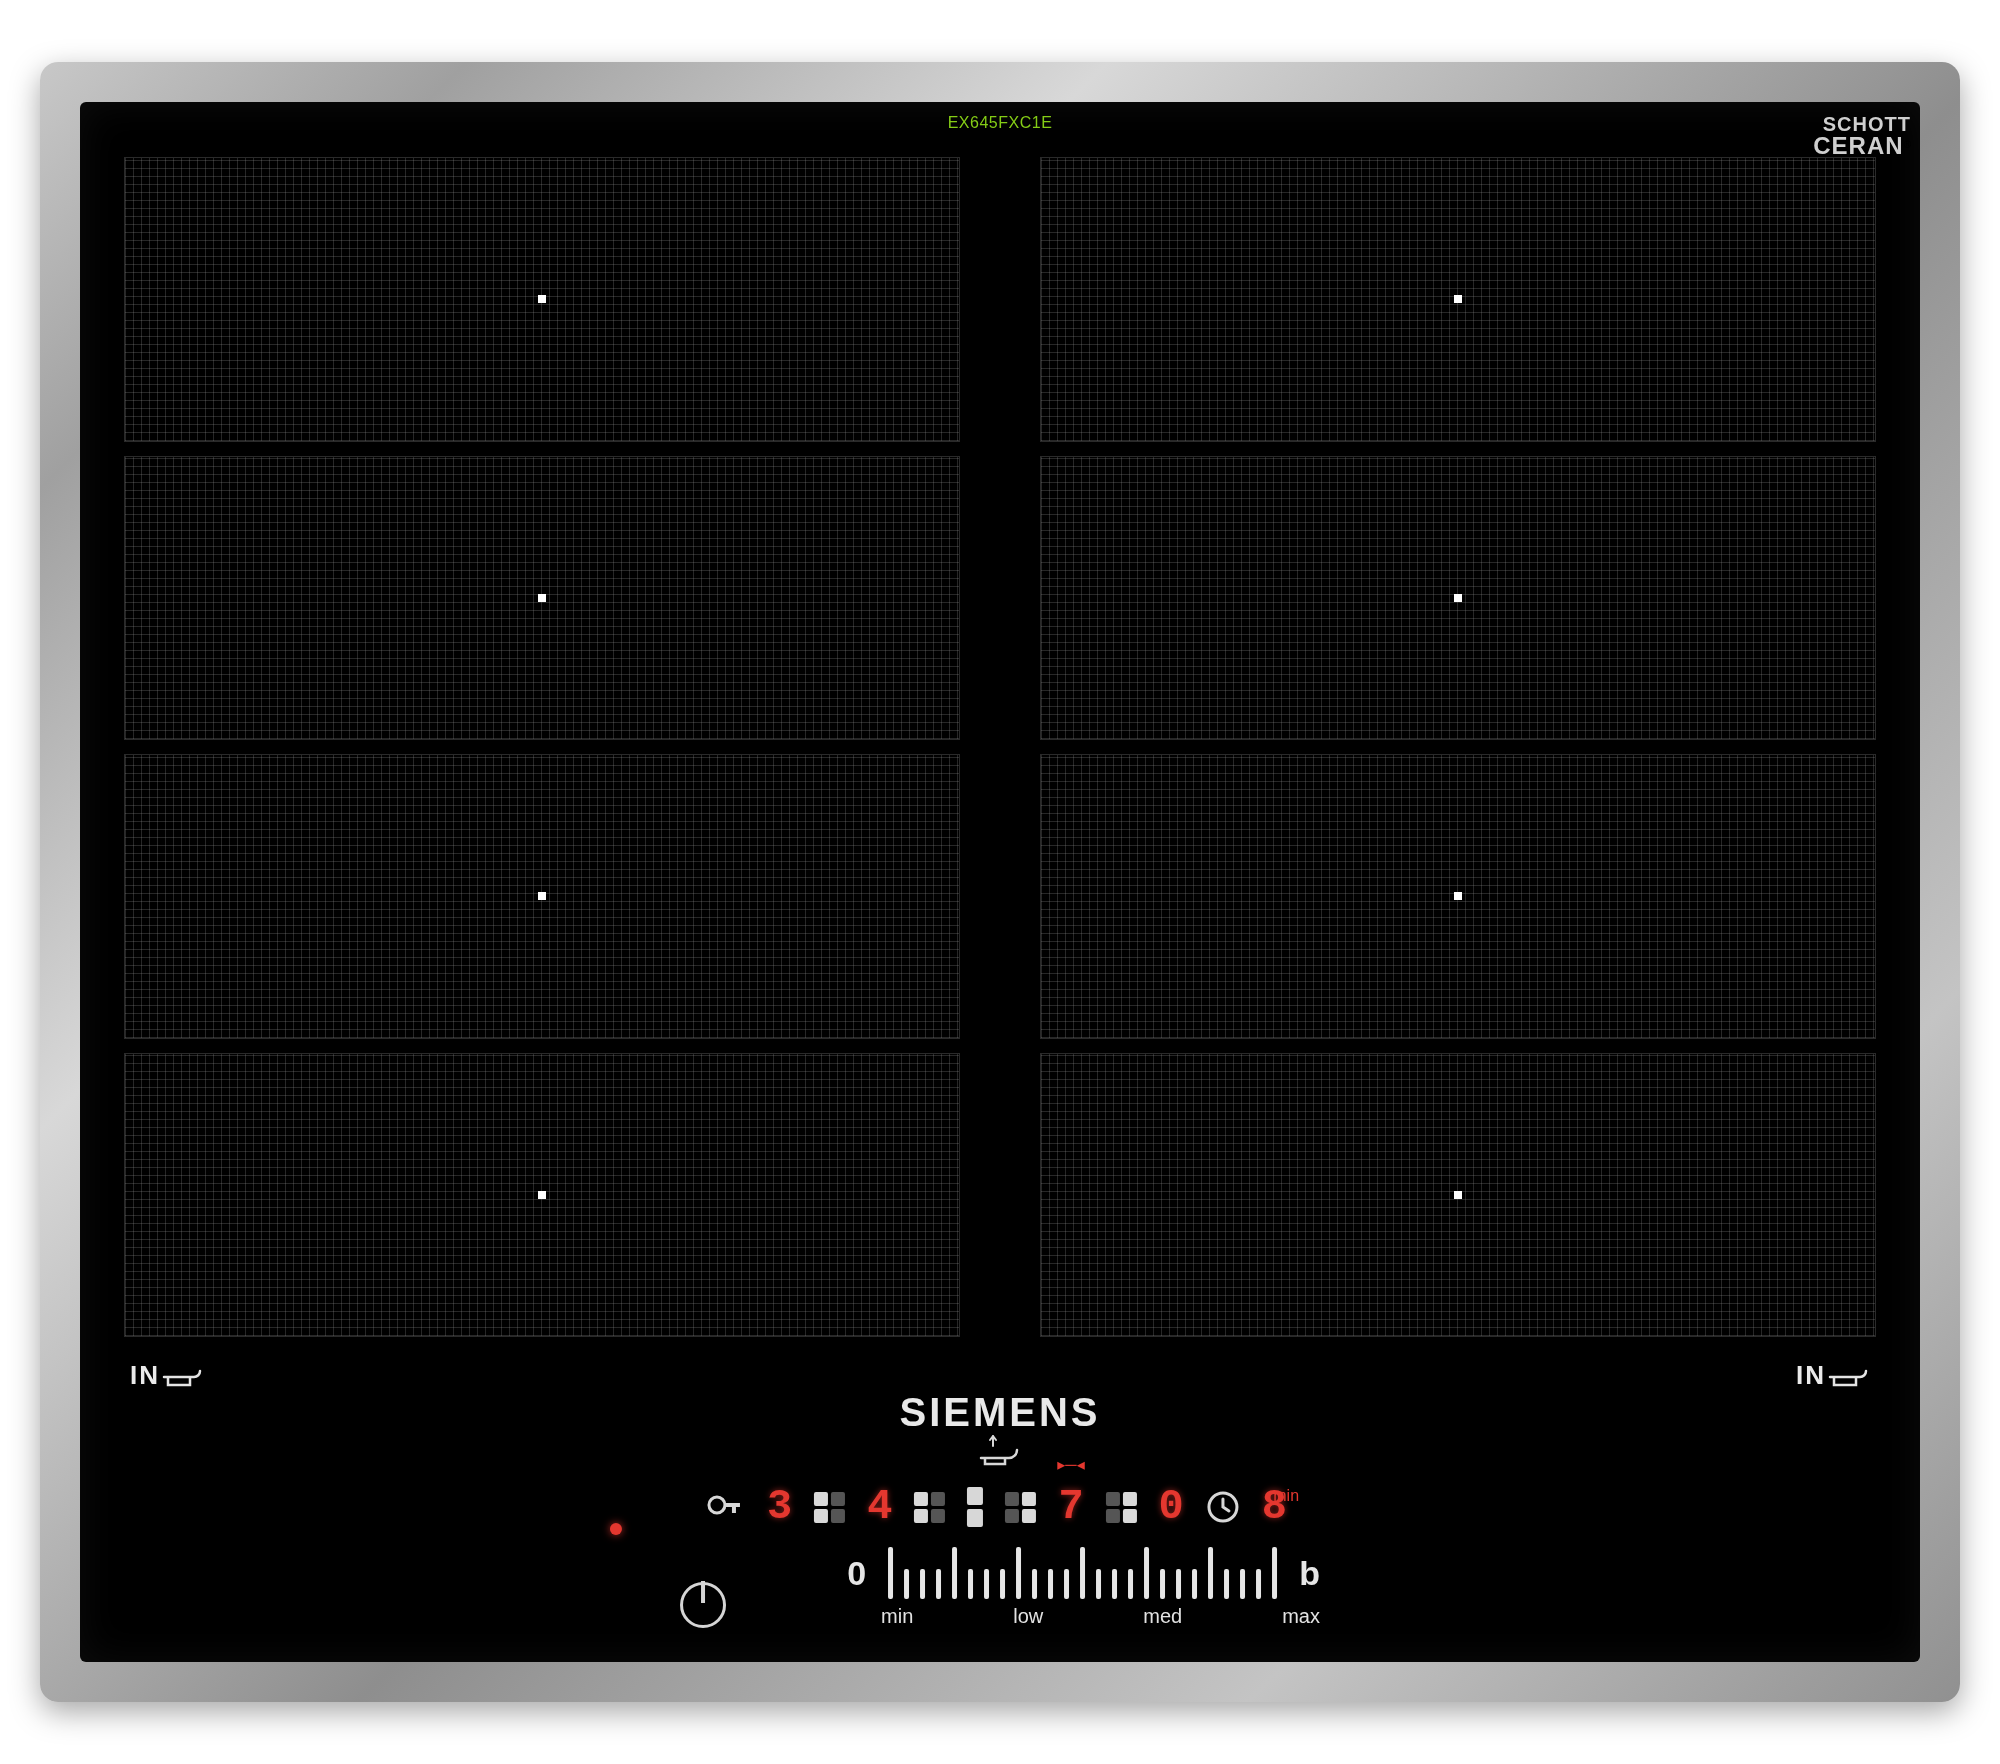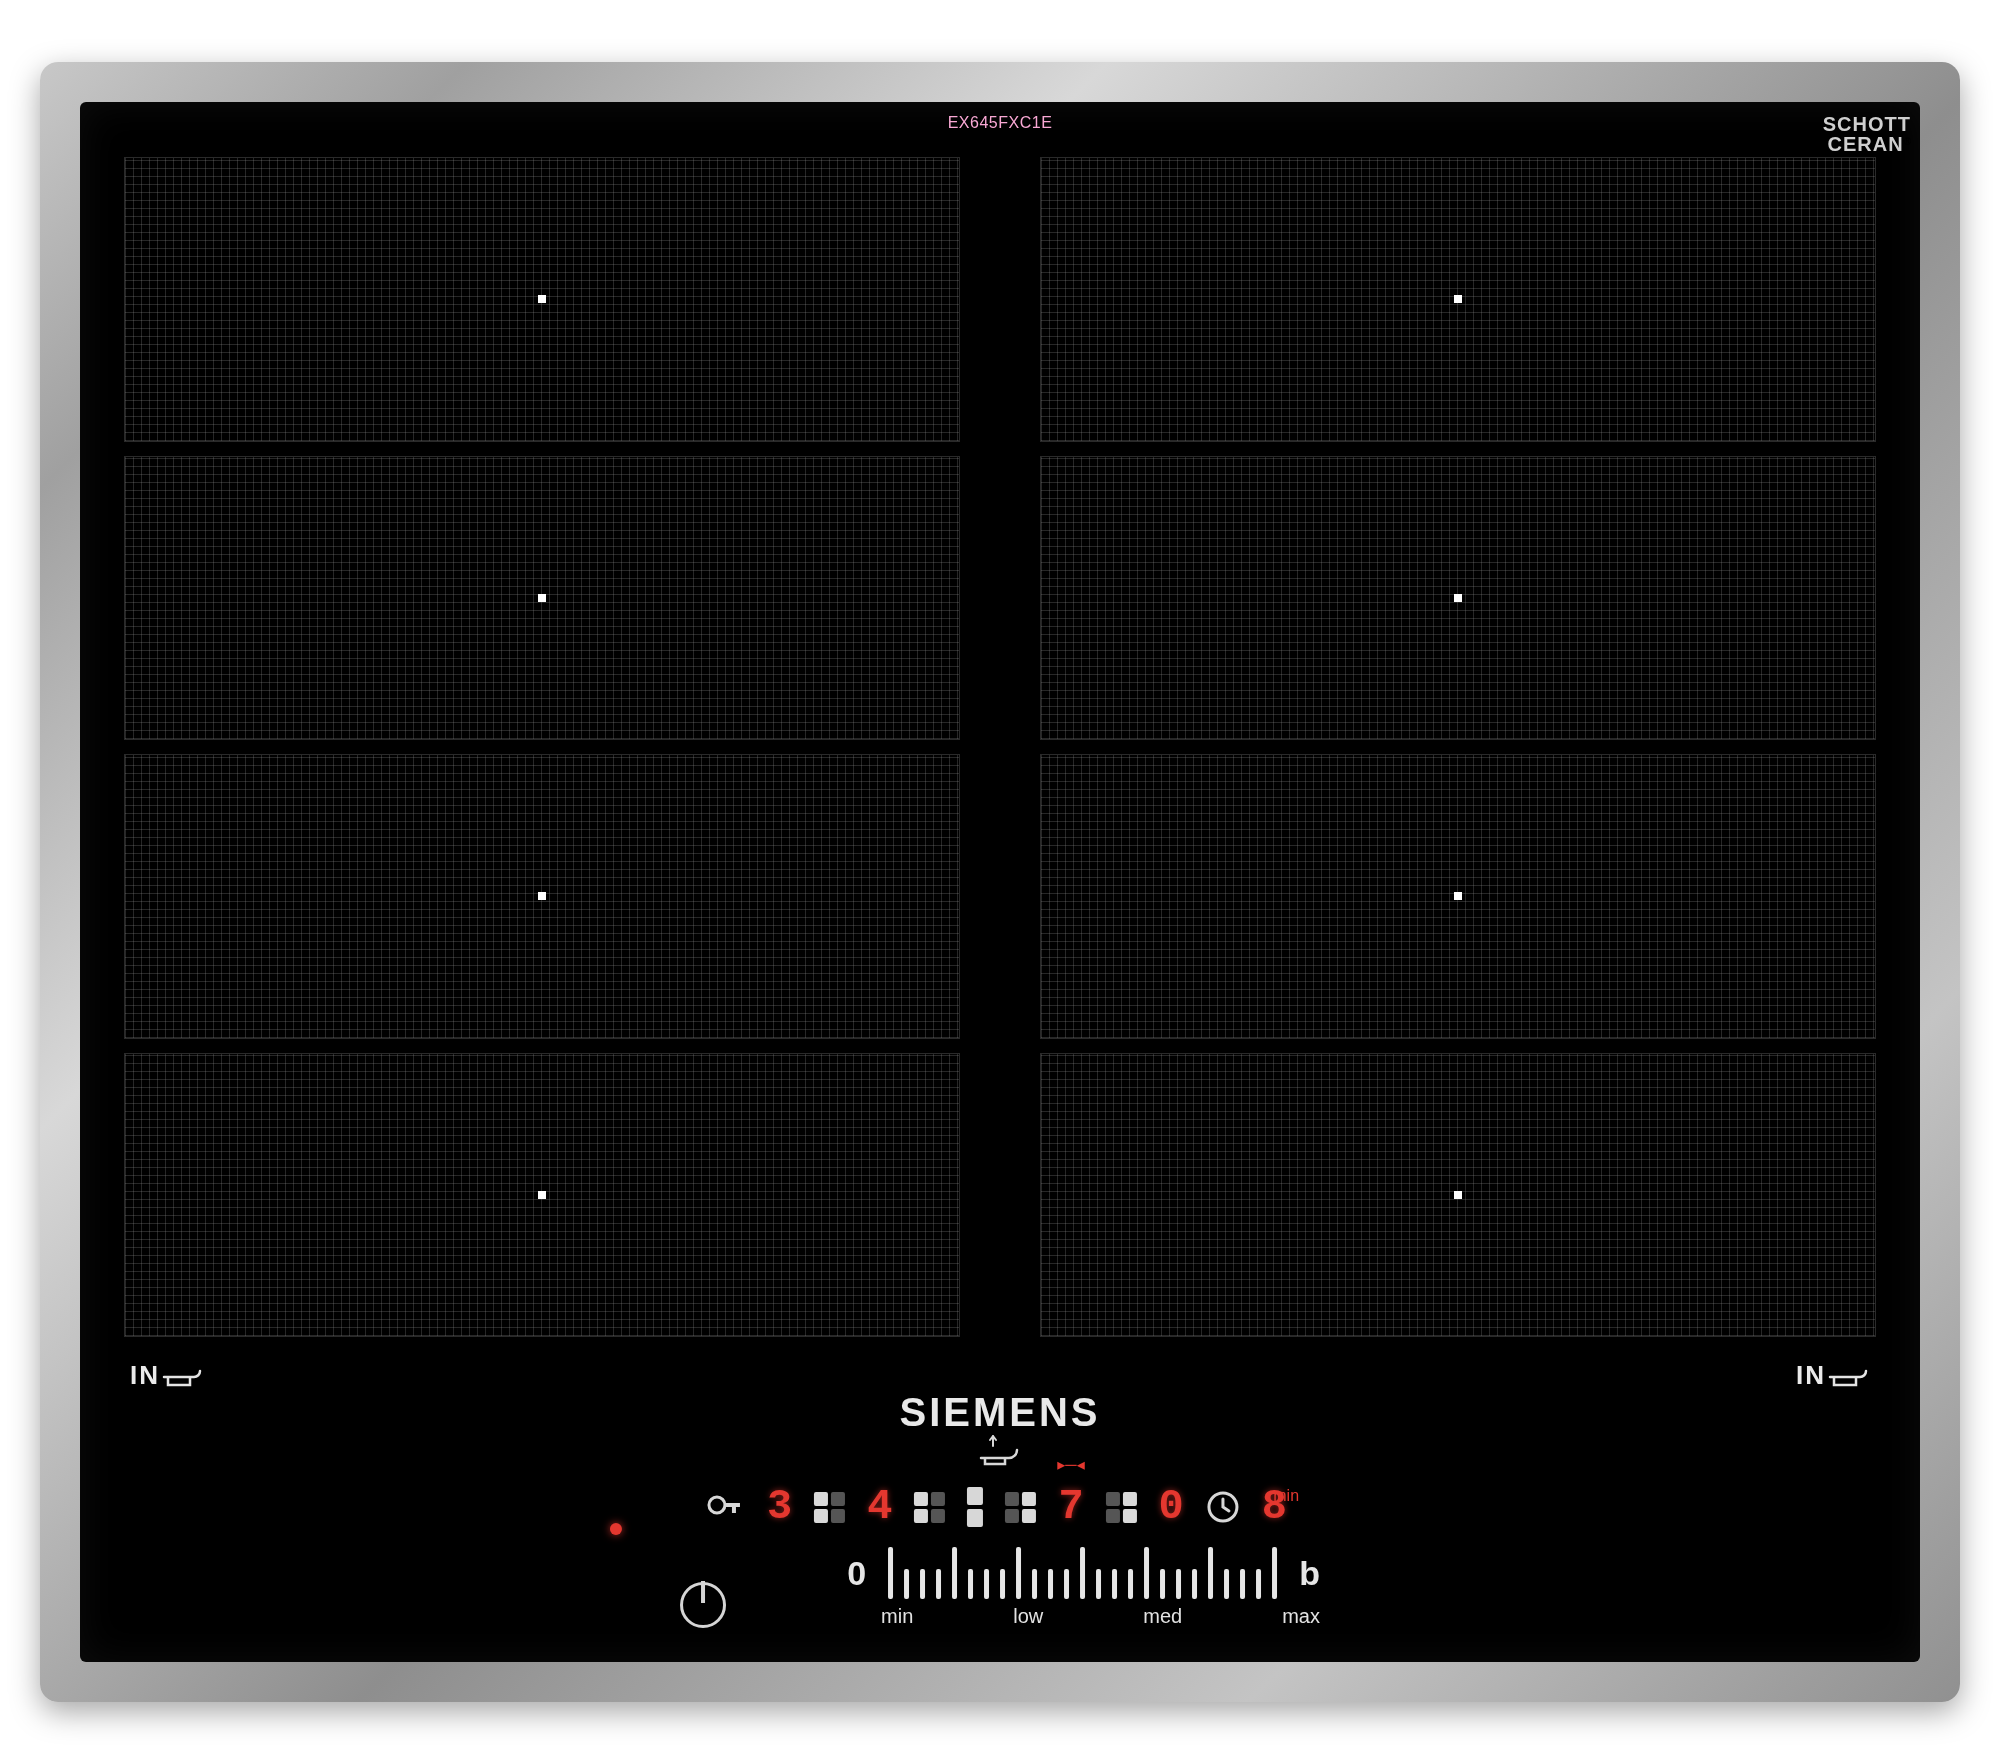--- a/index.html
+++ b/index.html
@@ -28,32 +28,32 @@
     border-radius: 6px;
     position: relative;
     overflow: hidden;
     box-shadow: inset 0 0 40px rgba(255,255,255,.05);
   }
   
   .model-label {
     position: absolute;
     top: 12px; left: 50%;
     transform: translateX(-50%);
-    color: #f9a8d4;
+    color: #84cc16;
     font-size: 16px;
     letter-spacing: .5px;
   }
   .schott {
     position: absolute;
     top: 12px; right: 9px;
     text-align: right;
     line-height: 1;
   }
   .schott .l1 { color: #cfcfcf; font-size: 20px; font-weight: bold; letter-spacing: 1px;}
-  .schott .l2 { color: #cfcfcf; font-size: 20px; font-weight: bold; letter-spacing: 1px;}
+  .schott .l2 { color: #cfcfcf; font-size: 24px; font-weight: bold; letter-spacing: 1px;}
   .schott .reg { font-size: 10px; vertical-align: super; }
 
   
   .zones {
     position: absolute;
     top: 55px; left: 44px; right: 44px;
     height: 1180px;
     display: flex;
     gap: 80px;
   }

